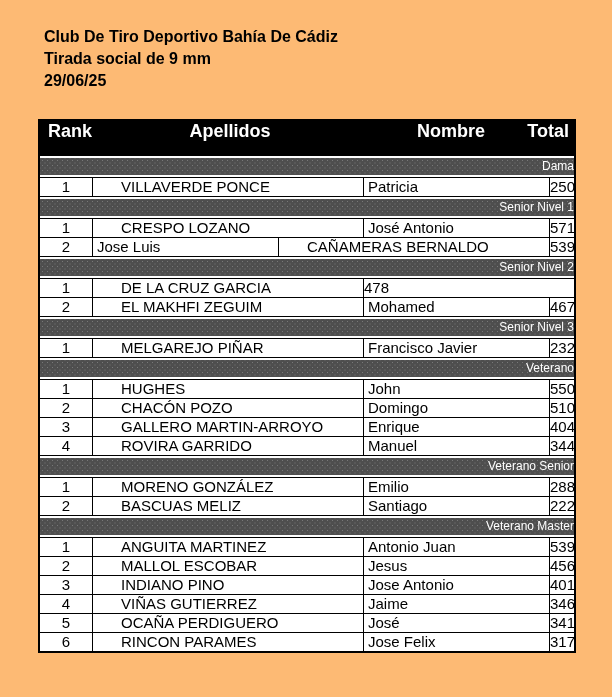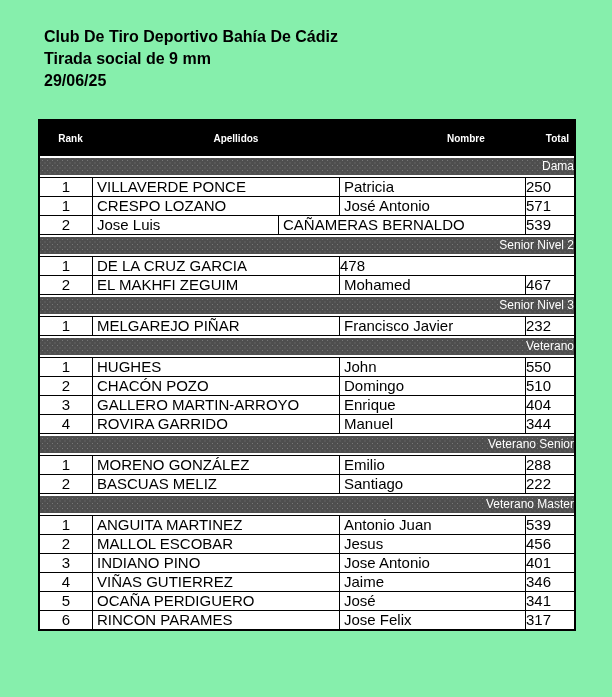--- a/index.html
+++ b/index.html
@@ -1,20 +1,20 @@
 <!DOCTYPE html>
 <html><head>
 <meta charset="utf-8">
 <style>
   html, body { margin: 0; padding: 0; background: #fff; }
   .page {
     position: relative;
     width: 612px;
     height: 697px;
-    background: #86efac;
+    background: #fdba74;
     font-family: "Liberation Sans", "DejaVu Sans", sans-serif;
     color: #000;
     overflow: hidden;
   }
   .doc-header {
     position: absolute;
     left: 44px;
     top: 26px;
     font-weight: bold;
     font-size: 16px;
@@ -25,26 +25,25 @@
     position: absolute;
     left: 38px;
     top: 119px;
     width: 538px;
     box-sizing: border-box;
     border: 2px solid #000;
     font-size: 15px;
   }
   .header-row {
     display: flex;
-    align-items: center;
     height: 35px;
     background: #000;
     color: #fff;
     font-weight: bold;
-    font-size: 10px;
+    font-size: 18px;
     gap: 31px;
   }
   .header-row .hcell { position: relative; text-align: center; }
   .hcell.c-rank  { width: 53px; }
   .hcell.c-apellidos { width: 247px; }
   .hcell.c-nombre { width: 186px; }
   .hcell.c-total { flex: 1; }
   .hcell.c-apellidos span { position: relative; left: 15px; }
   .hcell.c-nombre span { position: relative; left: 30px; }
   .hcell.c-rank span { position: relative; left: 8px; }
@@ -78,20 +77,21 @@
   .cell { box-sizing: border-box; overflow: hidden; white-space: nowrap; }
   .cell.c-rank {
     width: 53px;
     text-align: center;
     border-right: 1.5px solid #000;
   }
   .cell.c-apellidos {
     width: 247px;
     padding-left: 4px;
     border-right: 1.5px solid #000;
+    margin-left: 24px;
   }
   .cell.c-nombre {
     width: 186px;
     padding-left: 4px;
     border-right: 1.5px solid #000;
   }
   .cell.c-total {
     flex: 1;
     text-align: left;
   }
@@ -115,20 +115,21 @@
       <div class="hcell c-total"><span>Total</span></div>
     </div>
     <div class="tbody" id="table-body">
         <div class="section-row">Dama</div>
         <div class="data-row">
           <div class="cell c-rank">1</div>
           <div class="cell c-apellidos">VILLAVERDE PONCE</div>
           <div class="cell c-nombre">Patricia</div>
           <div class="cell c-total">250</div>
         </div>
+        <div class="section-row">Senior Nivel 1</div>
         <div class="data-row">
           <div class="cell c-rank">1</div>
           <div class="cell c-apellidos">CRESPO LOZANO</div>
           <div class="cell c-nombre">José Antonio</div>
           <div class="cell c-total">571</div>
         </div>
         <div class="data-row">
           <div class="cell c-rank">2</div>
           <div class="cell c-nombre">Jose Luis</div>
           <div class="cell c-apellidos">CAÑAMERAS BERNALDO</div>

